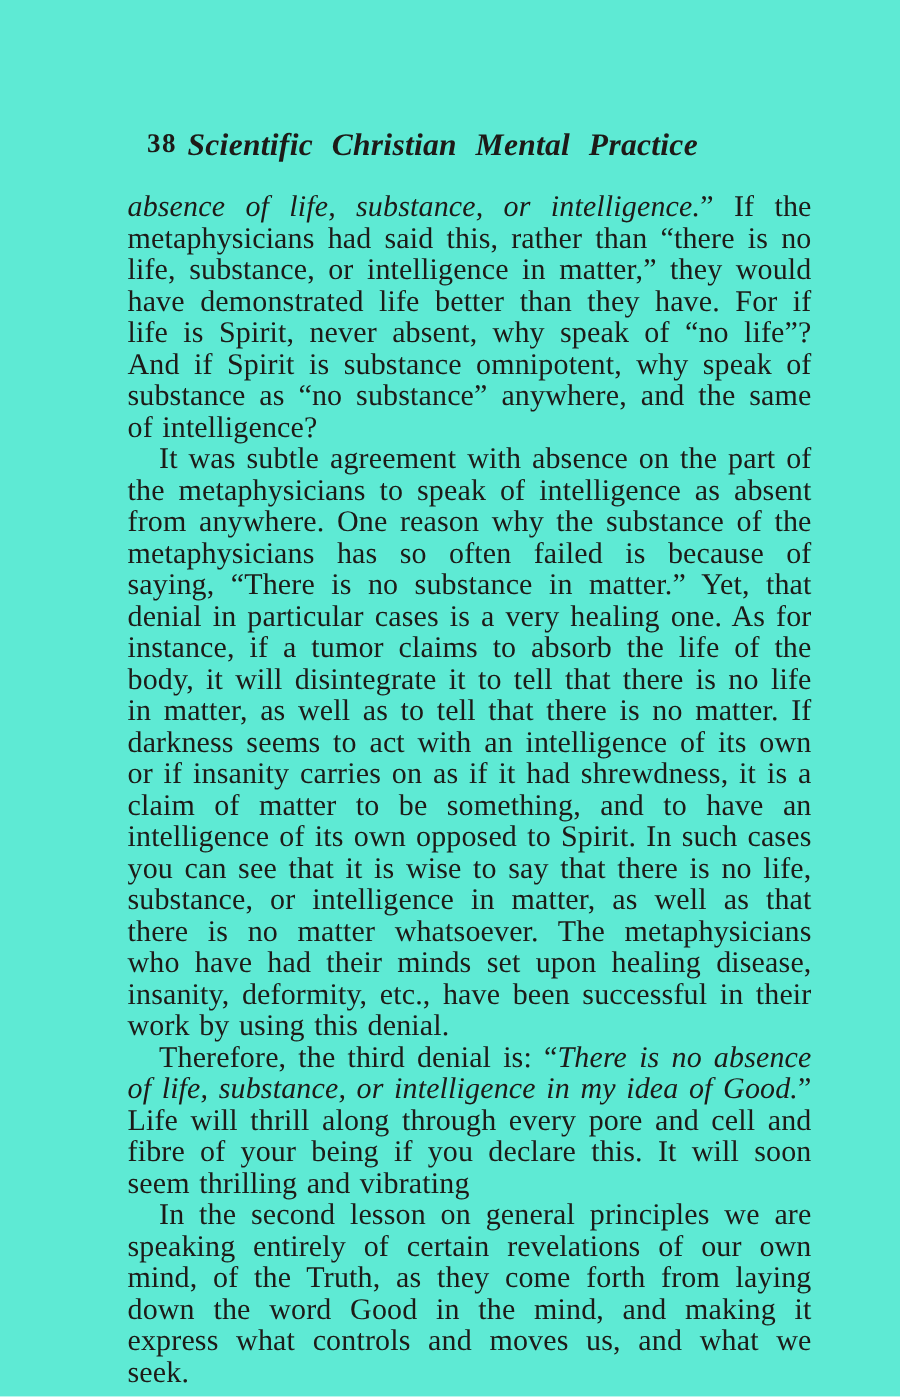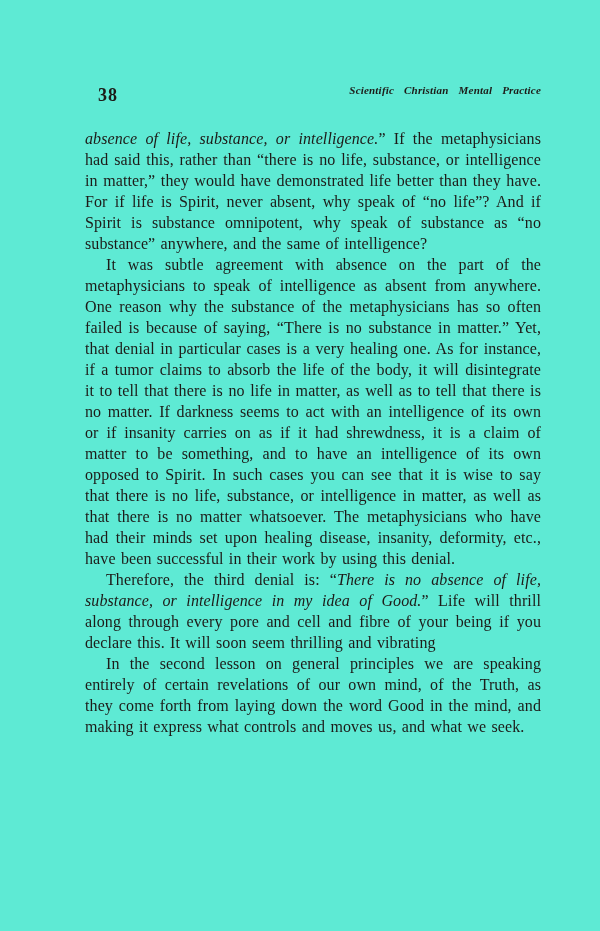--- a/index.html
+++ b/index.html
@@ -28,34 +28,34 @@
     position: absolute;
     left: 13px;
     top: 1px;
     font-size: 18px;
     letter-spacing: 1px;
     font-weight: bold;
   }
   .running-title {
     display: block;
     padding-left: 40px;
-    text-align: right;
+    text-align: left;
     font-style: italic;
     font-weight: bold;
-    font-size: 11px;
+    font-size: 21px;
     word-spacing: 7px;
     letter-spacing: 0.2px;
     white-space: nowrap;
   }
   .body-text {
     position: absolute;
     left: 85px;
     top: 128px;
     width: 456px;
-    font-size: 16px;
+    font-size: 20px;
     line-height: 21px;
     text-align: justify;
     word-spacing: 1.2px;
     letter-spacing: 0.1px;
   }
   .para {
     margin: 0;
     padding: 0;
   }
   .para.indent {

